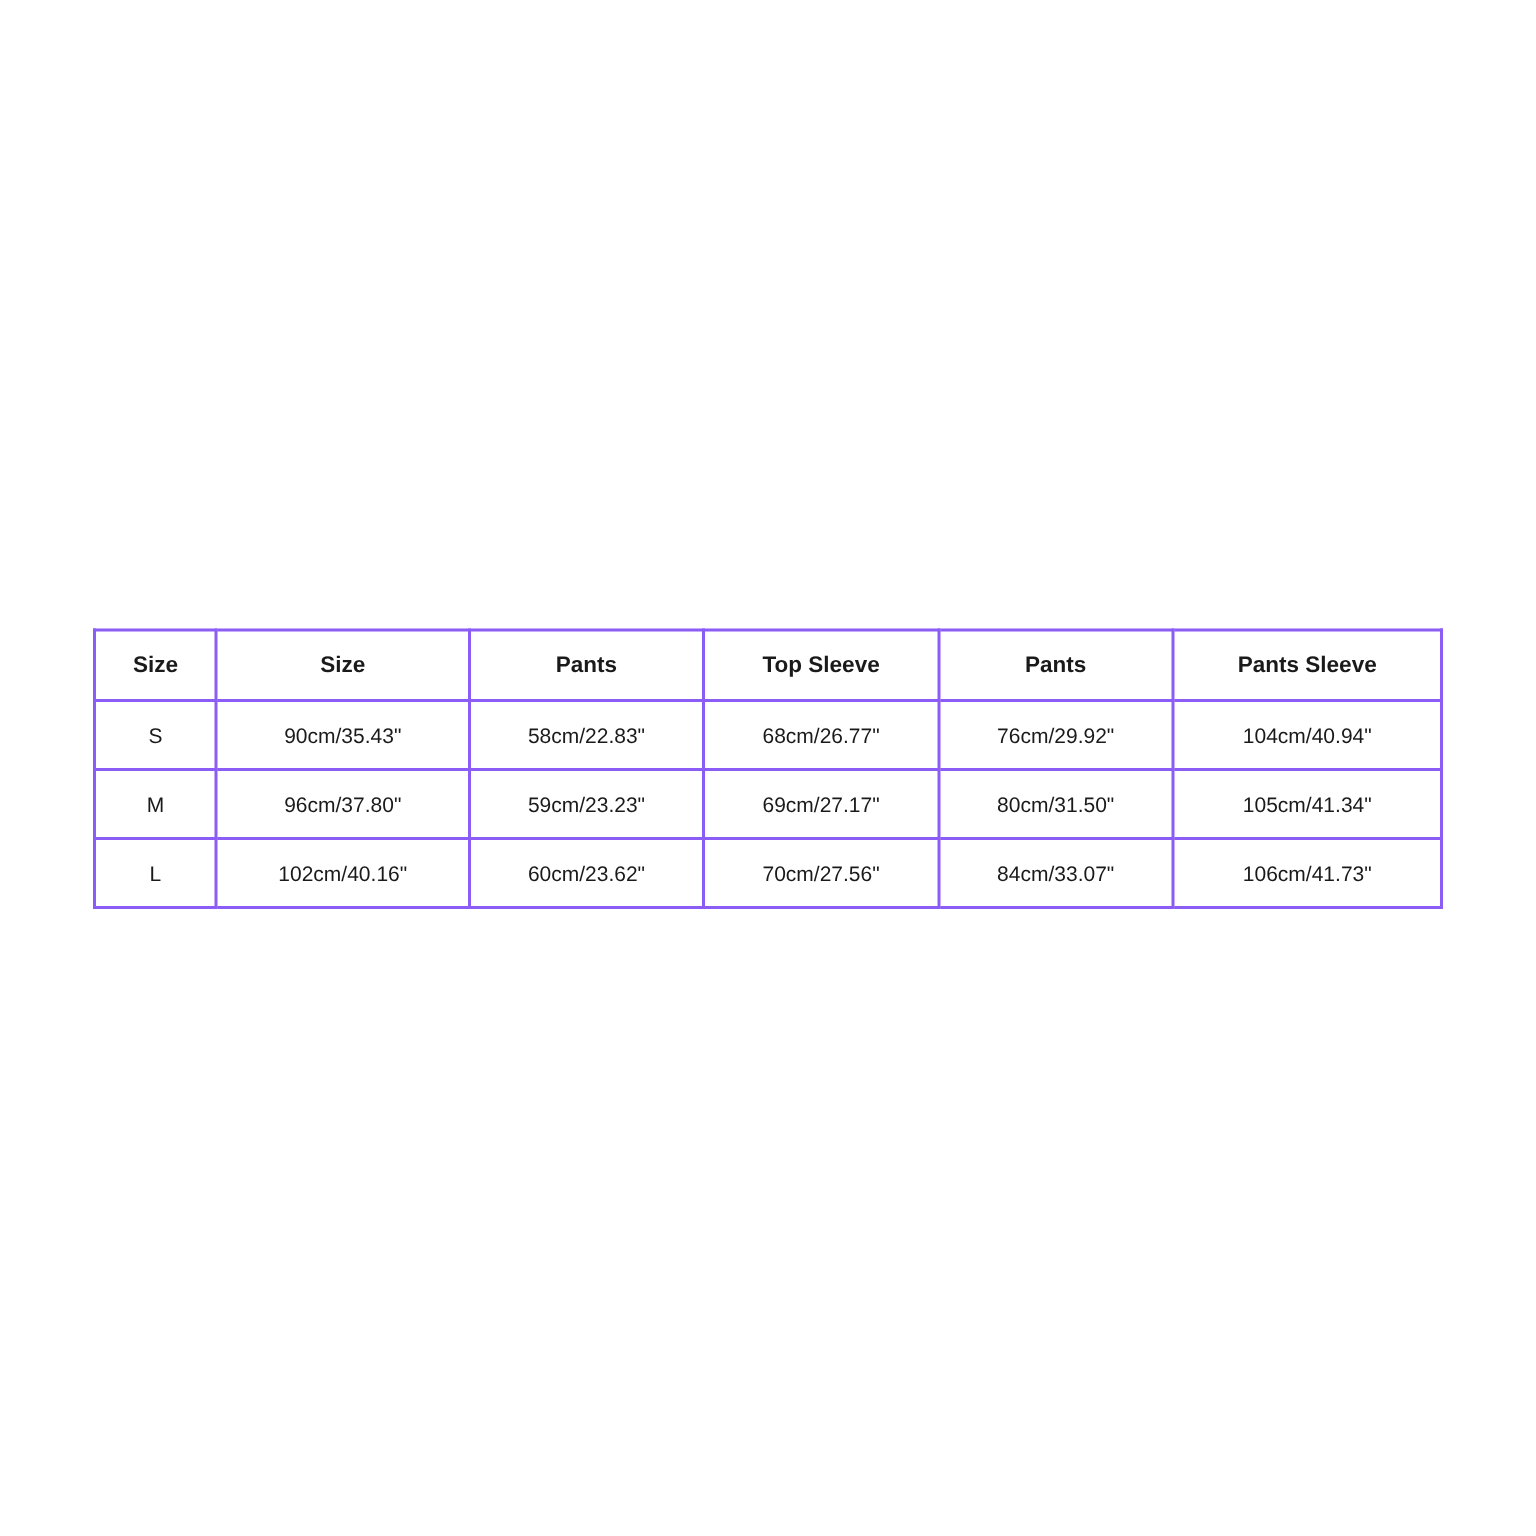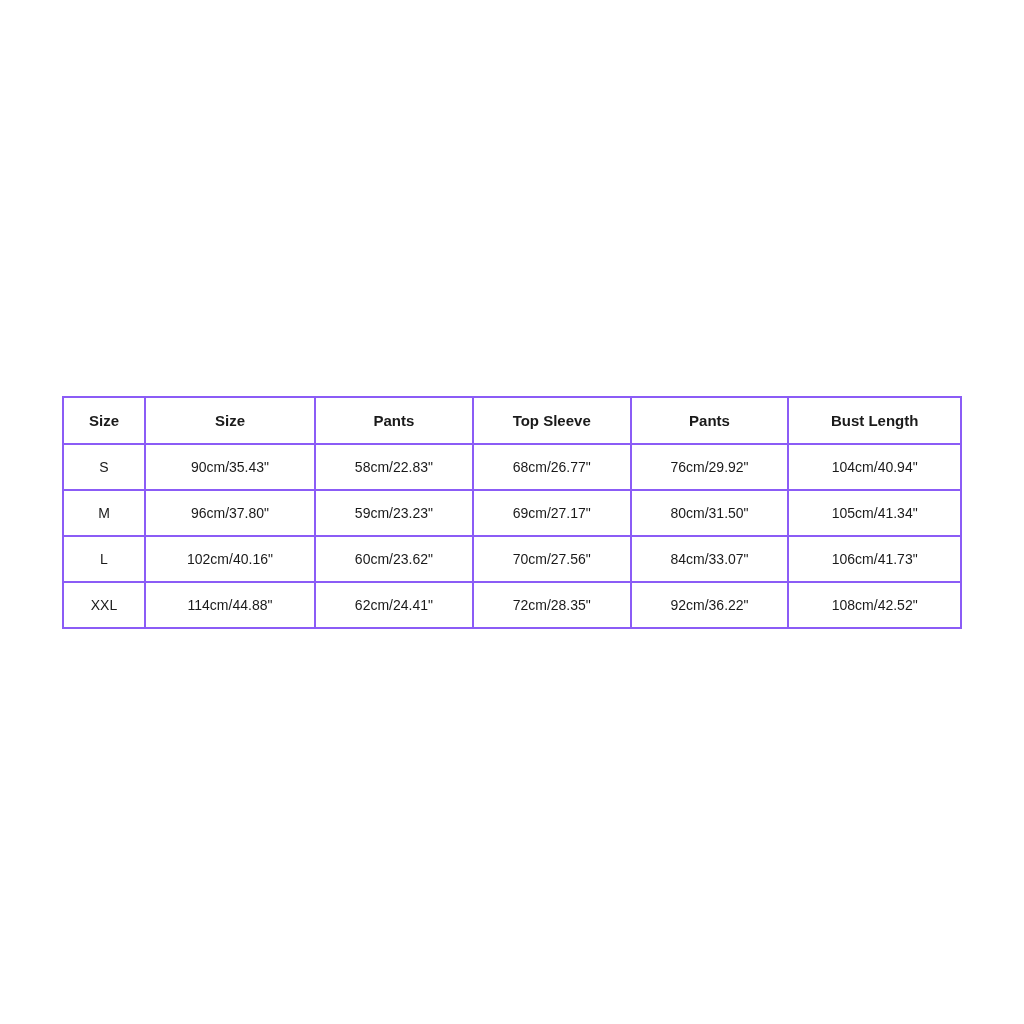--- a/index.html
+++ b/index.html
@@ -66,21 +66,21 @@
 <div class="page-wrapper">
   <div class="table-container">
     <table>
       <thead>
         <tr>
           <th>Size</th>
           <th>Size</th>
           <th>Pants</th>
           <th>Top Sleeve</th>
           <th>Pants</th>
-          <th>Bust Length</th>
+          <th>Pants Sleeve</th>
         </tr>
       </thead>
       <tbody id="table-body">
       <tr>
             <td>S</td>
             <td>90cm/35.43"</td>
             <td>58cm/22.83"</td>
             <td>68cm/26.77"</td>
             <td>76cm/29.92"</td>
             <td>104cm/40.94"</td>
@@ -94,24 +94,16 @@
             <td>105cm/41.34"</td>
           </tr>
           <tr>
             <td>L</td>
             <td>102cm/40.16"</td>
             <td>60cm/23.62"</td>
             <td>70cm/27.56"</td>
             <td>84cm/33.07"</td>
             <td>106cm/41.73"</td>
           </tr>
-          <tr>
-            <td>XXL</td>
-            <td>114cm/44.88"</td>
-            <td>62cm/24.41"</td>
-            <td>72cm/28.35"</td>
-            <td>92cm/36.22"</td>
-            <td>108cm/42.52"</td>
-          </tr>
         </tbody>
     </table>
   </div>
 </div>
 
 </body></html>

